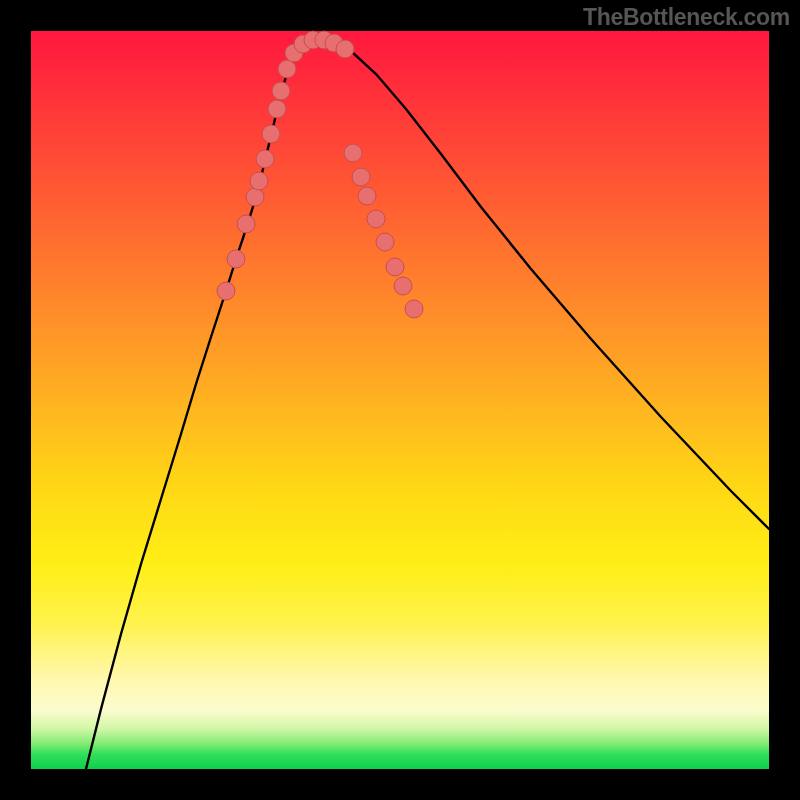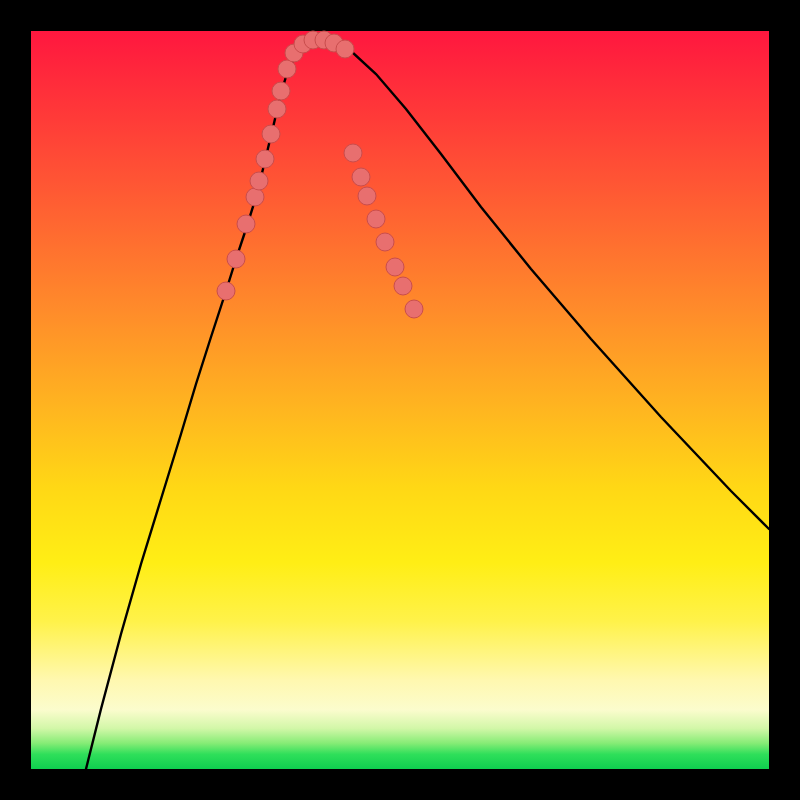--- a/index.html
+++ b/index.html
@@ -82,13 +82,14 @@
           <circle cx="336" cy="165" r="9" fill="#e86f6f" stroke="#c94d4d" stroke-width="1"></circle>
           <circle cx="322" cy="122" r="9" fill="#e86f6f" stroke="#c94d4d" stroke-width="1"></circle>
           <circle cx="345" cy="188" r="9" fill="#e86f6f" stroke="#c94d4d" stroke-width="1"></circle>
           <circle cx="354" cy="211" r="9" fill="#e86f6f" stroke="#c94d4d" stroke-width="1"></circle>
           <circle cx="364" cy="236" r="9" fill="#e86f6f" stroke="#c94d4d" stroke-width="1"></circle>
           <circle cx="372" cy="255" r="9" fill="#e86f6f" stroke="#c94d4d" stroke-width="1"></circle>
           <circle cx="383" cy="278" r="9" fill="#e86f6f" stroke="#c94d4d" stroke-width="1"></circle>
         </g>
     </svg>
   </div>
+  <div class="watermark">TheBottleneck.com</div>
 </div>
 
 </body></html>

